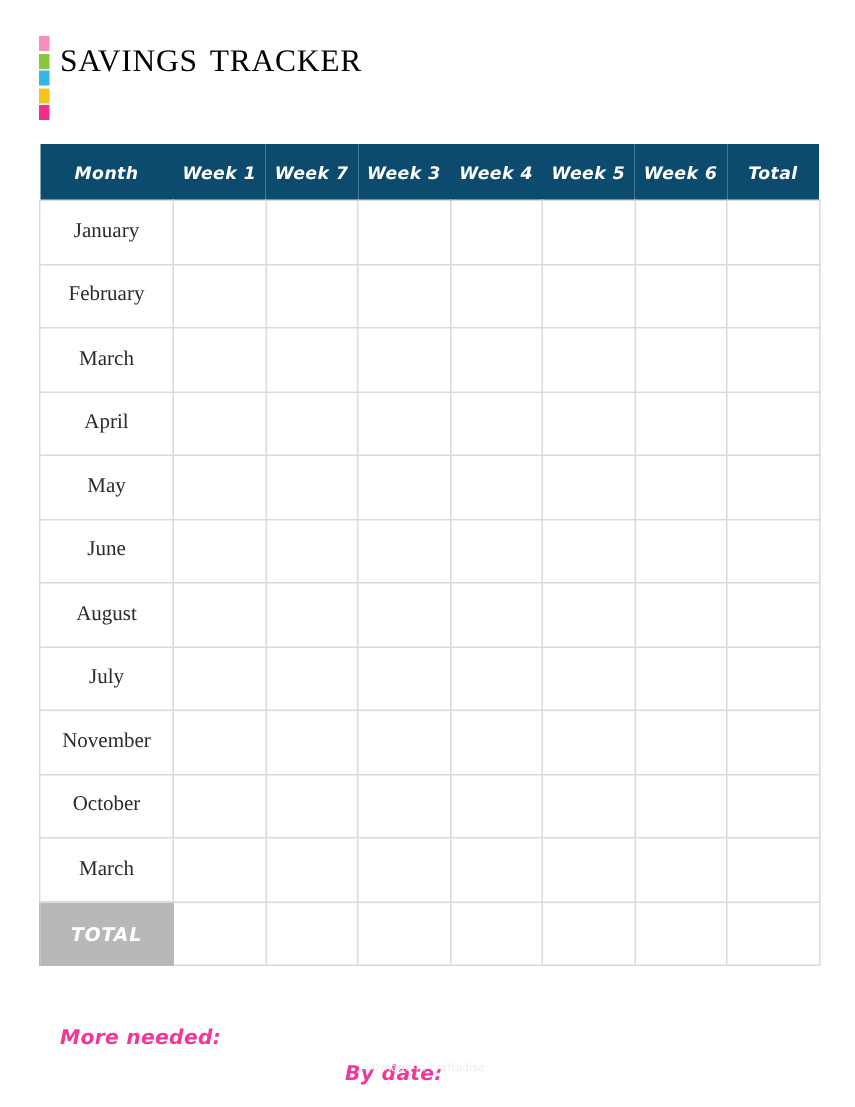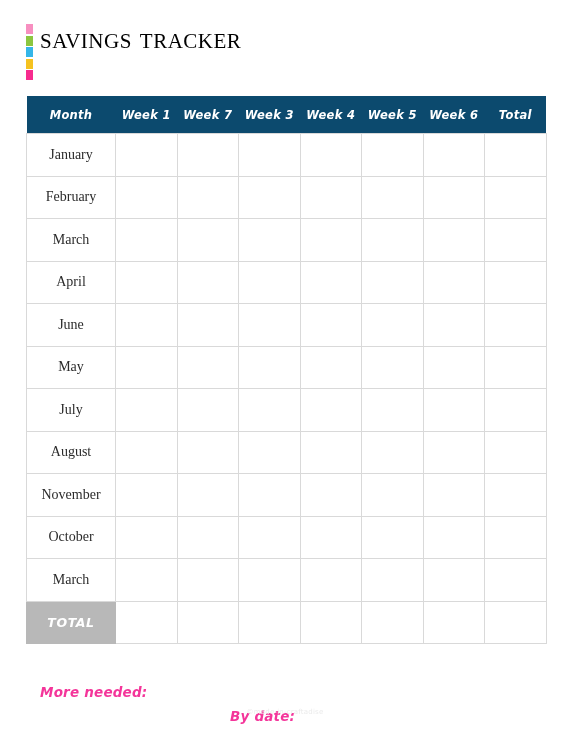--- a/index.html
+++ b/index.html
@@ -242,51 +242,51 @@
           <td class="month-cell">April</td>
           <td class="entry-cell"></td>
           <td class="entry-cell"></td>
           <td class="entry-cell"></td>
           <td class="entry-cell"></td>
           <td class="entry-cell"></td>
           <td class="entry-cell"></td>
           <td class="entry-cell"></td>
         </tr>
         <tr>
+          <td class="month-cell">May</td>
+          <td class="entry-cell"></td>
+          <td class="entry-cell"></td>
+          <td class="entry-cell"></td>
+          <td class="entry-cell"></td>
+          <td class="entry-cell"></td>
+          <td class="entry-cell"></td>
+          <td class="entry-cell"></td>
+        </tr>
+        <tr>
           <td class="month-cell">June</td>
           <td class="entry-cell"></td>
           <td class="entry-cell"></td>
           <td class="entry-cell"></td>
           <td class="entry-cell"></td>
           <td class="entry-cell"></td>
           <td class="entry-cell"></td>
           <td class="entry-cell"></td>
         </tr>
         <tr>
-          <td class="month-cell">May</td>
+          <td class="month-cell">August</td>
           <td class="entry-cell"></td>
           <td class="entry-cell"></td>
           <td class="entry-cell"></td>
           <td class="entry-cell"></td>
           <td class="entry-cell"></td>
           <td class="entry-cell"></td>
           <td class="entry-cell"></td>
         </tr>
         <tr>
           <td class="month-cell">July</td>
-          <td class="entry-cell"></td>
-          <td class="entry-cell"></td>
-          <td class="entry-cell"></td>
-          <td class="entry-cell"></td>
-          <td class="entry-cell"></td>
-          <td class="entry-cell"></td>
-          <td class="entry-cell"></td>
-        </tr>
-        <tr>
-          <td class="month-cell">August</td>
           <td class="entry-cell"></td>
           <td class="entry-cell"></td>
           <td class="entry-cell"></td>
           <td class="entry-cell"></td>
           <td class="entry-cell"></td>
           <td class="entry-cell"></td>
           <td class="entry-cell"></td>
         </tr>
         <tr>
           <td class="month-cell">November</td>

